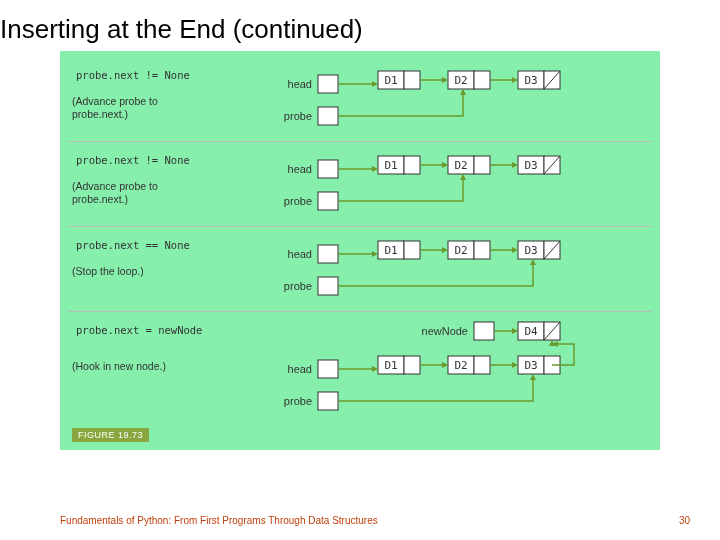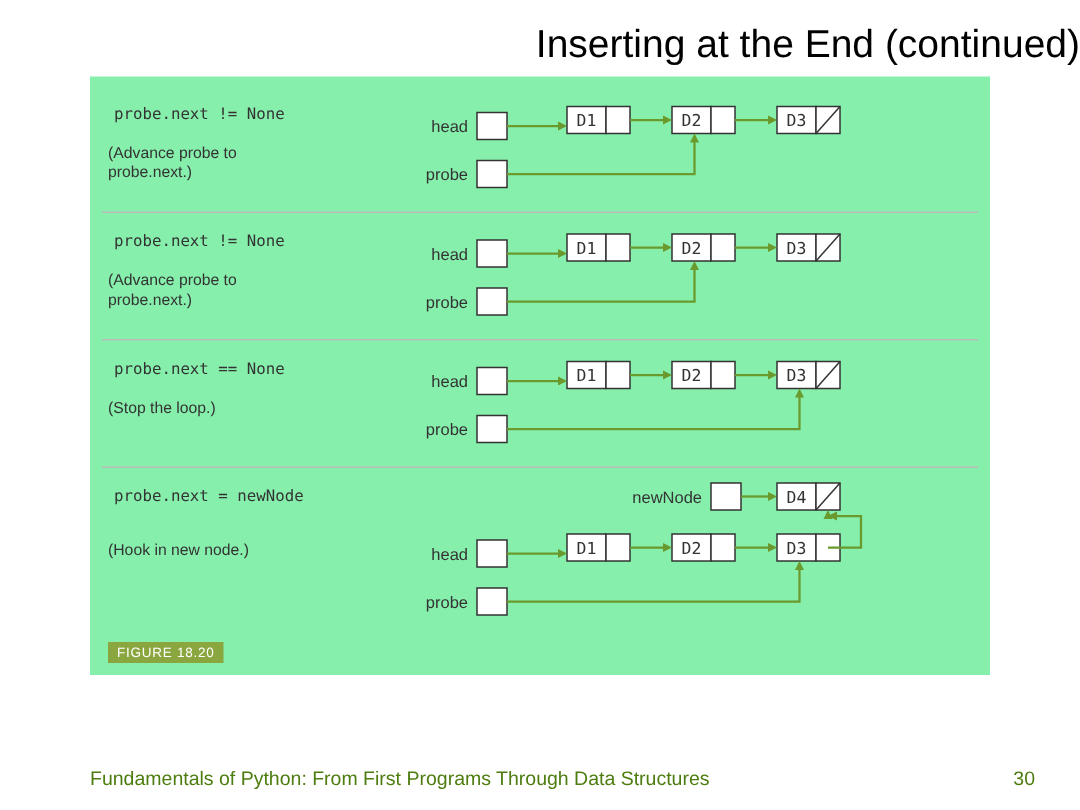--- a/index.html
+++ b/index.html
@@ -7,21 +7,21 @@
     margin: 0;
     padding: 0;
     width: 720px;
     height: 540px;
     background: #fff;
     font-family: Arial, Helvetica, sans-serif;
     position: relative;
   }
   .title {
     font-size: 26px;
-    text-align: right;
+    text-align: left;
     padding: 14px 0 6px;
     color: #000;
   }
   .figure {
     margin: 0 60px;
     background: #86efac;
     padding: 6px 8px 8px;
   }
   .panel {
     border-top: 1px solid #bbb;
@@ -45,22 +45,22 @@
     padding: 2px 6px;
     letter-spacing: 0.5px;
   }
   .footer {
     position: absolute;
     bottom: 14px;
     left: 60px;
     right: 30px;
     display: flex;
     justify-content: space-between;
-    font-size: 13px;
-    color: #4d7c0f;
+    font-size: 10px;
+    color: #c2410c;
   }
   svg { display: block; }
   .node-box { fill: #fff; stroke: #333; stroke-width: 1; }
   .ptr-box { fill: #fff; stroke: #333; stroke-width: 1; }
   .node-label { font: 11px monospace; fill: #333; }
   .ptr-label { font: 11px Arial; fill: #333; }
   .code-txt { font: 10.5px monospace; fill: #333; }
   .note-txt { font: 10.5px Arial; fill: #333; }
   .arrow { stroke: #6a9a2d; stroke-width: 1.5; fill: none; }
   .arrow-head { fill: #6a9a2d; }
@@ -193,20 +193,20 @@
           <line class="arrow" x1="270" y1="51" x2="305" y2="51"></line>
           <polygon class="arrow-head" points="310,51 304,48 304,54"></polygon>
           <text class="ptr-label" x="244" y="87" text-anchor="end">probe</text>
           <rect class="ptr-box" x="250" y="74" width="20" height="18"></rect>
           <path class="arrow" d="M 270 83 L 465 83 L 465 60"></path>
           <polygon class="arrow-head" points="465,56 462,62 468,62"></polygon>
         </svg>
       </div>
     </div>
   <div class="caption-row">
-    <span class="fig-label">FIGURE 18.20</span>
+    <span class="fig-label">FIGURE 19.73</span>
   </div>
 </div>
 
 <div class="footer">
   <span>Fundamentals of Python: From First Programs Through Data Structures</span>
   <span>30</span>
 </div>
 
 </body></html>

